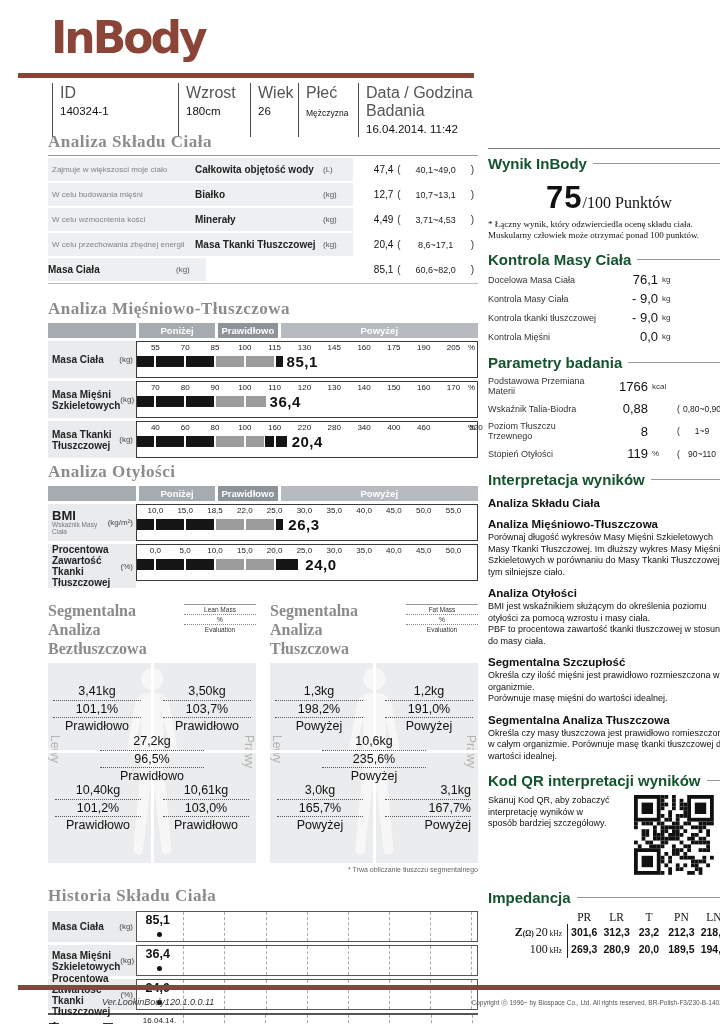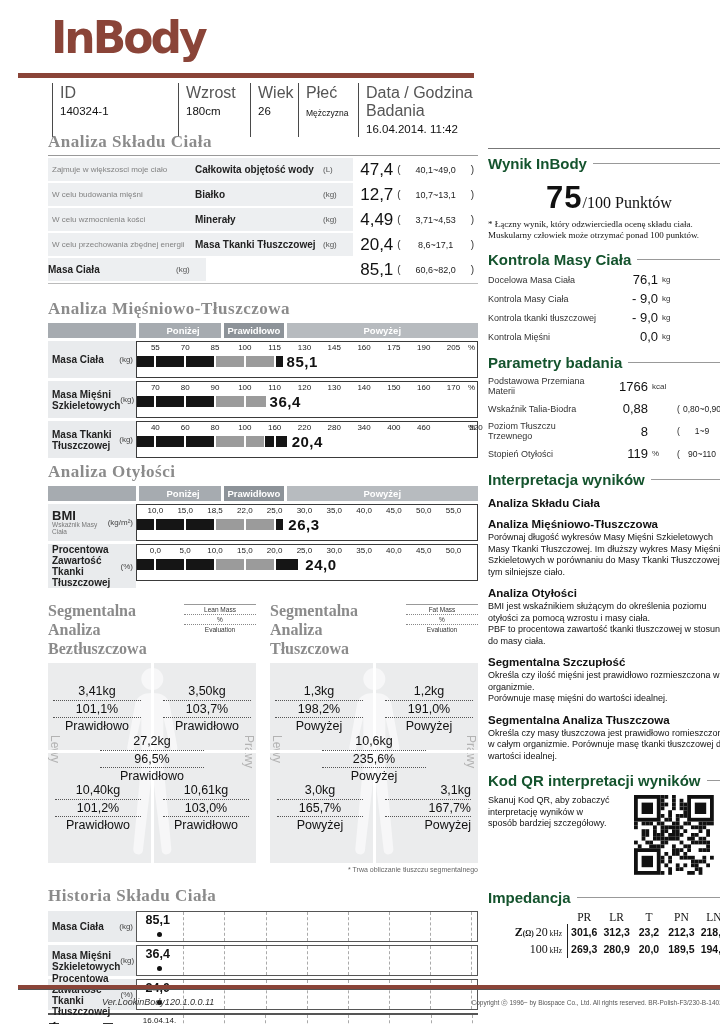--- a/index.html
+++ b/index.html
@@ -23,30 +23,30 @@
              color:#8b8b8b;letter-spacing:.5px;}
 
   
   .c-table{margin-top:3px;border-top:1px solid #999;border-bottom:1px solid #bbb;padding:2px 0;}
   .c-row{display:flex;align-items:stretch;height:23px;margin-bottom:2px;}
   .c-row:last-child{margin-bottom:0;}
   .c-desc{width:147px;background:#edeff1;font-size:8px;color:#828282;display:flex;align-items:center;padding-left:4px;box-sizing:border-box;}
   .c-name{width:128px;background:#edeff1;display:flex;align-items:center;font-weight:bold;font-size:10px;color:#222;}
   .c-unit{width:30px;background:#edeff1;display:flex;align-items:center;font-size:8px;color:#555;}
   .c-val{flex:1;display:flex;align-items:center;justify-content:flex-end;background:#fff;}
-  .c-value{font-size:17px;color:#111;}
+  .c-value{font-size:10px;color:#111;}
   .c-par{font-size:10px;color:#333;margin:0 4px;}
   .c-range{width:62px;text-align:center;font-size:9px;color:#222;}
 
   
   .band{display:flex;height:15px;margin:4px 0 3px 0;gap:3px;}
   .band-stub{width:88px;background:#a6abb0;}
   .band-area{flex:1;display:flex;gap:3px;}
   .band-box{color:#fff;font-weight:bold;font-size:9.5px;text-align:center;line-height:15px;}
-  .bb0{width:22.5%;background:#a6abb0;padding-left:6px;}
+  .bb0{width:22.5%;background:#a6abb0;}
   .bb1{width:17.5%;background:#8d9399;}
   .bb2{flex:1;background:#b7bbbf;}
   .bar-row{display:flex;margin-bottom:3px;}
   .bar-label{width:88px;background:#e9ebed;display:flex;align-items:center;justify-content:space-between;
              padding:0 3px 0 4px;box-sizing:border-box;}
   .bl-name{font-weight:bold;font-size:10px;line-height:11px;color:#222;}
   .bl-big{font-size:13px;}
   .bl-sub{font-size:6.5px;color:#777;font-weight:normal;}
   .bl-unit{font-size:8px;color:#444;white-space:nowrap;}
   .bar-chart{flex:1;position:relative;border:1px solid #3a3a3a;height:35px;background:#fff;}

